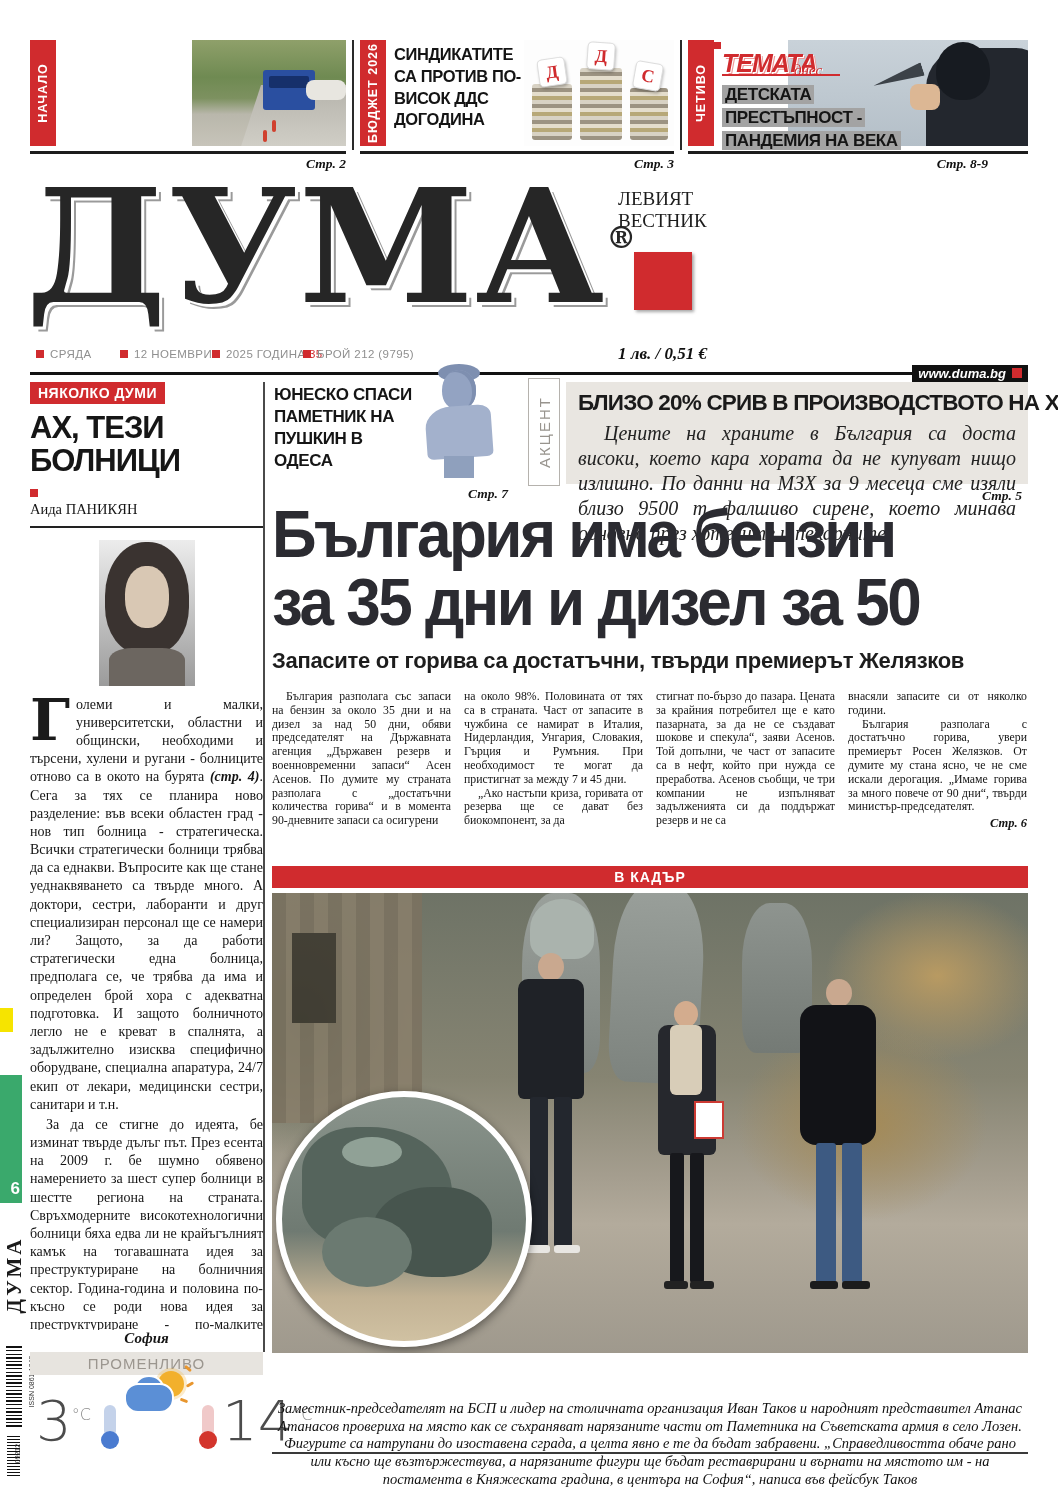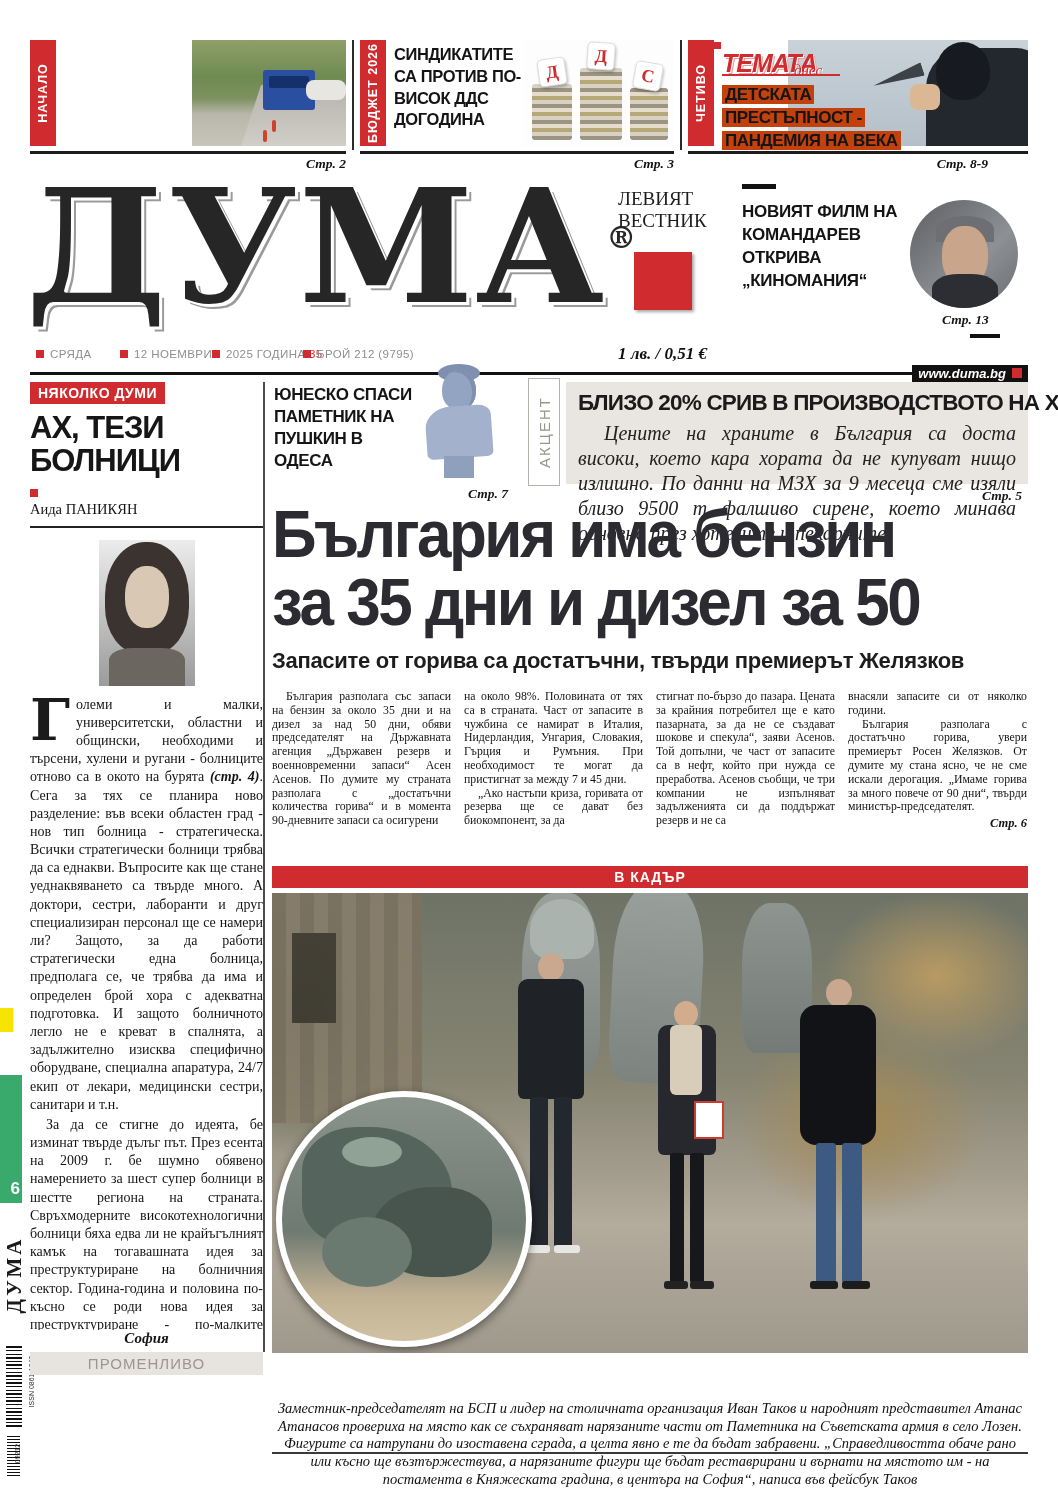--- a/index.html
+++ b/index.html
@@ -64,21 +64,21 @@
   
   .brand{position:absolute;left:34px;top:0px;width:150px;}
   .brand .b1{color:#d02b2e;font-weight:900;font-style:italic;font-size:25px;letter-spacing:-1px;
         font-family:"Liberation Sans",sans-serif;text-shadow:1px 1px 0 #fff,2px 2px 0 #e99;margin-top:9px;}
   .brand .b2{position:absolute;left:72px;top:22px;color:#d02b2e;font-style:italic;font-size:15px;
         font-family:"Liberation Serif",serif;text-shadow:1px 1px 0 #fff;}
   .brand .bline{position:absolute;left:0;top:34px;width:118px;height:2px;background:#d02b2e;}
   .brand .bsq{position:absolute;left:-8px;top:2px;width:7px;height:7px;background:#d02b2e;}
   .t3-head{position:absolute;left:34px;top:44px;width:200px;font-weight:bold;font-size:17px;line-height:1.35;
         letter-spacing:-0.4px;font-family:"Liberation Sans",sans-serif;}
-  .t3-head span{background:#c2410c;padding:0 3px;box-decoration-break:clone;-webkit-box-decoration-break:clone;}
+  .t3-head span{background:#a3a3a3;padding:0 3px;box-decoration-break:clone;-webkit-box-decoration-break:clone;}
 
   
   #masthead{left:30px;top:176px;width:998px;height:196px;border-bottom:3px solid #111;}
   .logo{position:absolute;left:-4px;top:-8px;font-size:158px;line-height:1;font-weight:bold;
         font-family:"DejaVu Serif","Liberation Serif",serif;color:#262626;letter-spacing:2px;
         text-shadow:3px 3px 0 #fff,5px 5px 0 #9a9a9a;}
   .logo sup{font-size:30px;color:#262626;text-shadow:none;}
   .tagline{position:absolute;left:588px;top:12px;width:92px;font-size:19px;line-height:1.15;color:#1d1d1d;
         font-family:"Liberation Serif",serif;}
   .redsq{position:absolute;left:604px;top:76px;width:58px;height:58px;background:#d02b2e;box-shadow:2px 2px 3px rgba(0,0,0,.35);}
@@ -297,31 +297,20 @@
       </div>
       <div class="t-rule"></div>
       <div class="t-page" style="padding-right:40px;">Стр. 8-9</div>
     </div>
   </div>
 
   <div class="abs" id="masthead">
     <div class="logo"><span>ДУМА</span><sup>®</sup></div>
     <div class="tagline">ЛЕВИЯТ ВЕСТНИК</div>
     <div class="redsq"></div>
-    <div class="film">
-      <div class="dash"></div>
-      <div class="ftitle">НОВИЯТ ФИЛМ НА КОМАНДАРЕВ ОТКРИВА „КИНОМАНИЯ“</div>
-      <div class="fcircle">
-        <div class="hair"></div>
-          <div class="face"></div>
-          <div class="bodyd"></div>
-      </div>
-      <div class="fpage">Стр. 13</div>
-      <div class="dash2"></div>
-    </div>
     <div class="dateline">
       <div class="d-item" style="left:6px;"><i></i><span>СРЯДА</span></div>
       <div class="d-item" style="left:90px;"><i></i><span>12 НОЕМВРИ</span></div>
       <div class="d-item" style="left:182px;"><i></i><span>2025 ГОДИНА/</span><span class="d-red">35</span></div>
       <div class="d-item" style="left:273px;"><i></i><span>БРОЙ 212 (9795)</span></div>
     </div>
     <div class="price">1 лв. / 0,51 €</div>
     <div class="webbox"><span>www.duma.bg</span><i></i></div>
   </div>
 
@@ -339,20 +328,38 @@
     <div class="op-text">
       <p><span class="dropcap">Г</span><span>олеми и малки, университетски, областни и общински, необходими и търсени, хулени и ругани - болниците отново са в окото на бурята </span><b><i>(стр. 4)</i></b><span>. Сега за тях се планира ново разделение: във всеки областен град - нов тип болница - стратегическа. Всички стратегически болници трябва да са еднакви. Въпросите как ще стане уеднаквяването са твърде много. А доктори, сестри, лаборанти и друг специализиран персонал ще се намери ли? Защото, за да работи стратегически една болница, предполага се, че трябва да има и определен брой хора с адекватна подготовка. И защото болничното легло не е креват в спалнята, а задължително изисква специфично оборудване, специална апаратура, 24/7 екип от лекари, медицински сестри, санитари и т.н.</span></p>
       <p>За да се стигне до идеята, бе изминат твърде дълъг път. През есента на 2009 г. бе шумно обявено намерението за шест супер болници в шестте региона на страната. Свръхмодерните високотехнологични болници бяха едва ли не крайъгълният камък на тогавашната идея за преструктуриране на болничния сектор. Година-година и половина по-късно се роди нова идея за преструктуриране - по-малките общински болници да станат за долекуване, а част от най-големите да са високотехнологични.</p>
     </div>
     
   </div>
 
   <div class="abs" id="weather">
     <div class="w-city">София</div>
     <div class="w-cond">ПРОМЕНЛИВО</div>
+    <div class="w-row">
+      <div class="w-num" style="left:6px;top:12px;"><span>3</span><sup>°С</sup></div>
+      <div class="thermo blue" style="left:74px;top:24px;">
+          <div class="bulb"></div>
+        </div>
+      <div class="cloudsun">
+        <div class="sun"></div>
+        <div class="ray" style="right:2px;top:0;transform:rotate(40deg);"></div>
+        <div class="ray" style="right:0;top:16px;transform:rotate(-30deg);"></div>
+        <div class="ray" style="right:6px;top:32px;transform:rotate(20deg);"></div>
+        <div class="cl2"></div>
+          <div class="cl1"></div>
+      </div>
+      <div class="thermo red" style="left:172px;top:24px;">
+          <div class="bulb"></div>
+        </div>
+      <div class="w-num" style="left:192px;top:12px;"><span>14</span><sup>°С</sup></div>
+    </div>
   </div>
 
   <div class="abs v-divider"></div>
 
   <div class="abs" id="unesco">
     <div class="u-title">ЮНЕСКО СПАСИ ПАМЕТНИК НА ПУШКИН В ОДЕСА</div>
     <div class="bust">
       <div class="curls"></div>
         <div class="head"></div>
         <div class="chest"></div>

